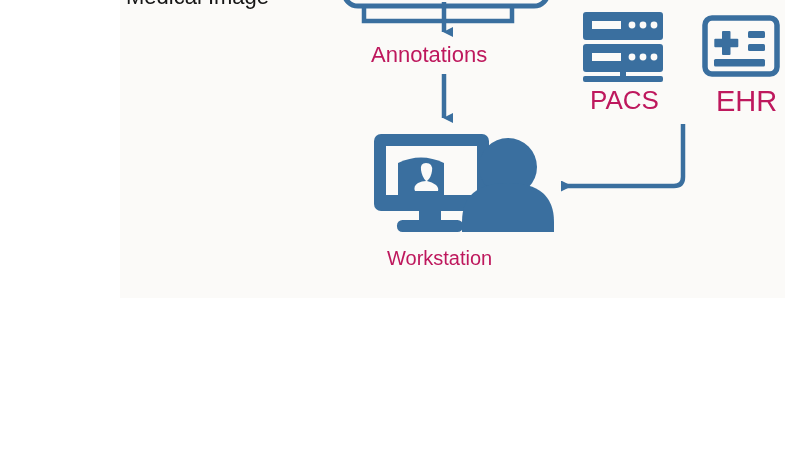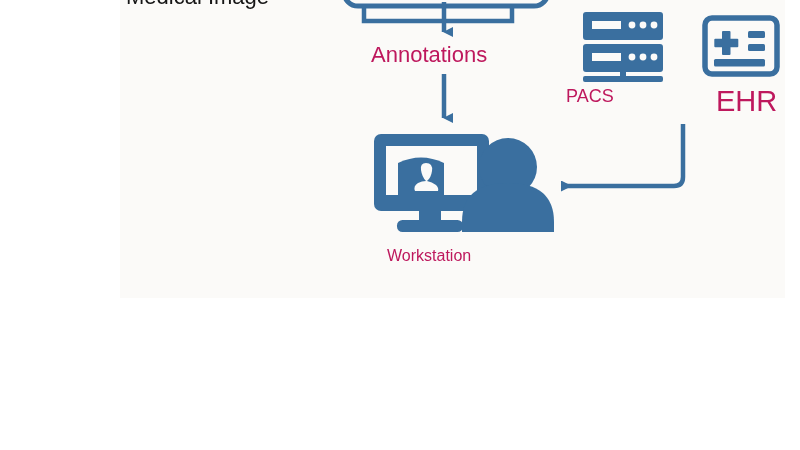--- a/index.html
+++ b/index.html
@@ -50,36 +50,36 @@
     color: #161616;
   }
 
   .label-annotations {
     left: 371px;
     top: 44px;
     font-size: 22px;
   }
 
   .label-pacs {
-    left: 566px;
+    left: 590px;
     top: 87px;
-    font-size: 18px;
+    font-size: 26px;
   }
 
   .label-ehr {
     left: 716px;
     top: 87px;
     font-size: 29px;
     text-align: center;
   }
 
   .label-workstation {
     left: 387px;
     top: 248px;
-    font-size: 16px;
+    font-size: 20px;
   }
 
   svg.layer {
     position: absolute;
     left: 0;
     top: 0;
     width: 800px;
     height: 450px;
     overflow: visible;
   }

